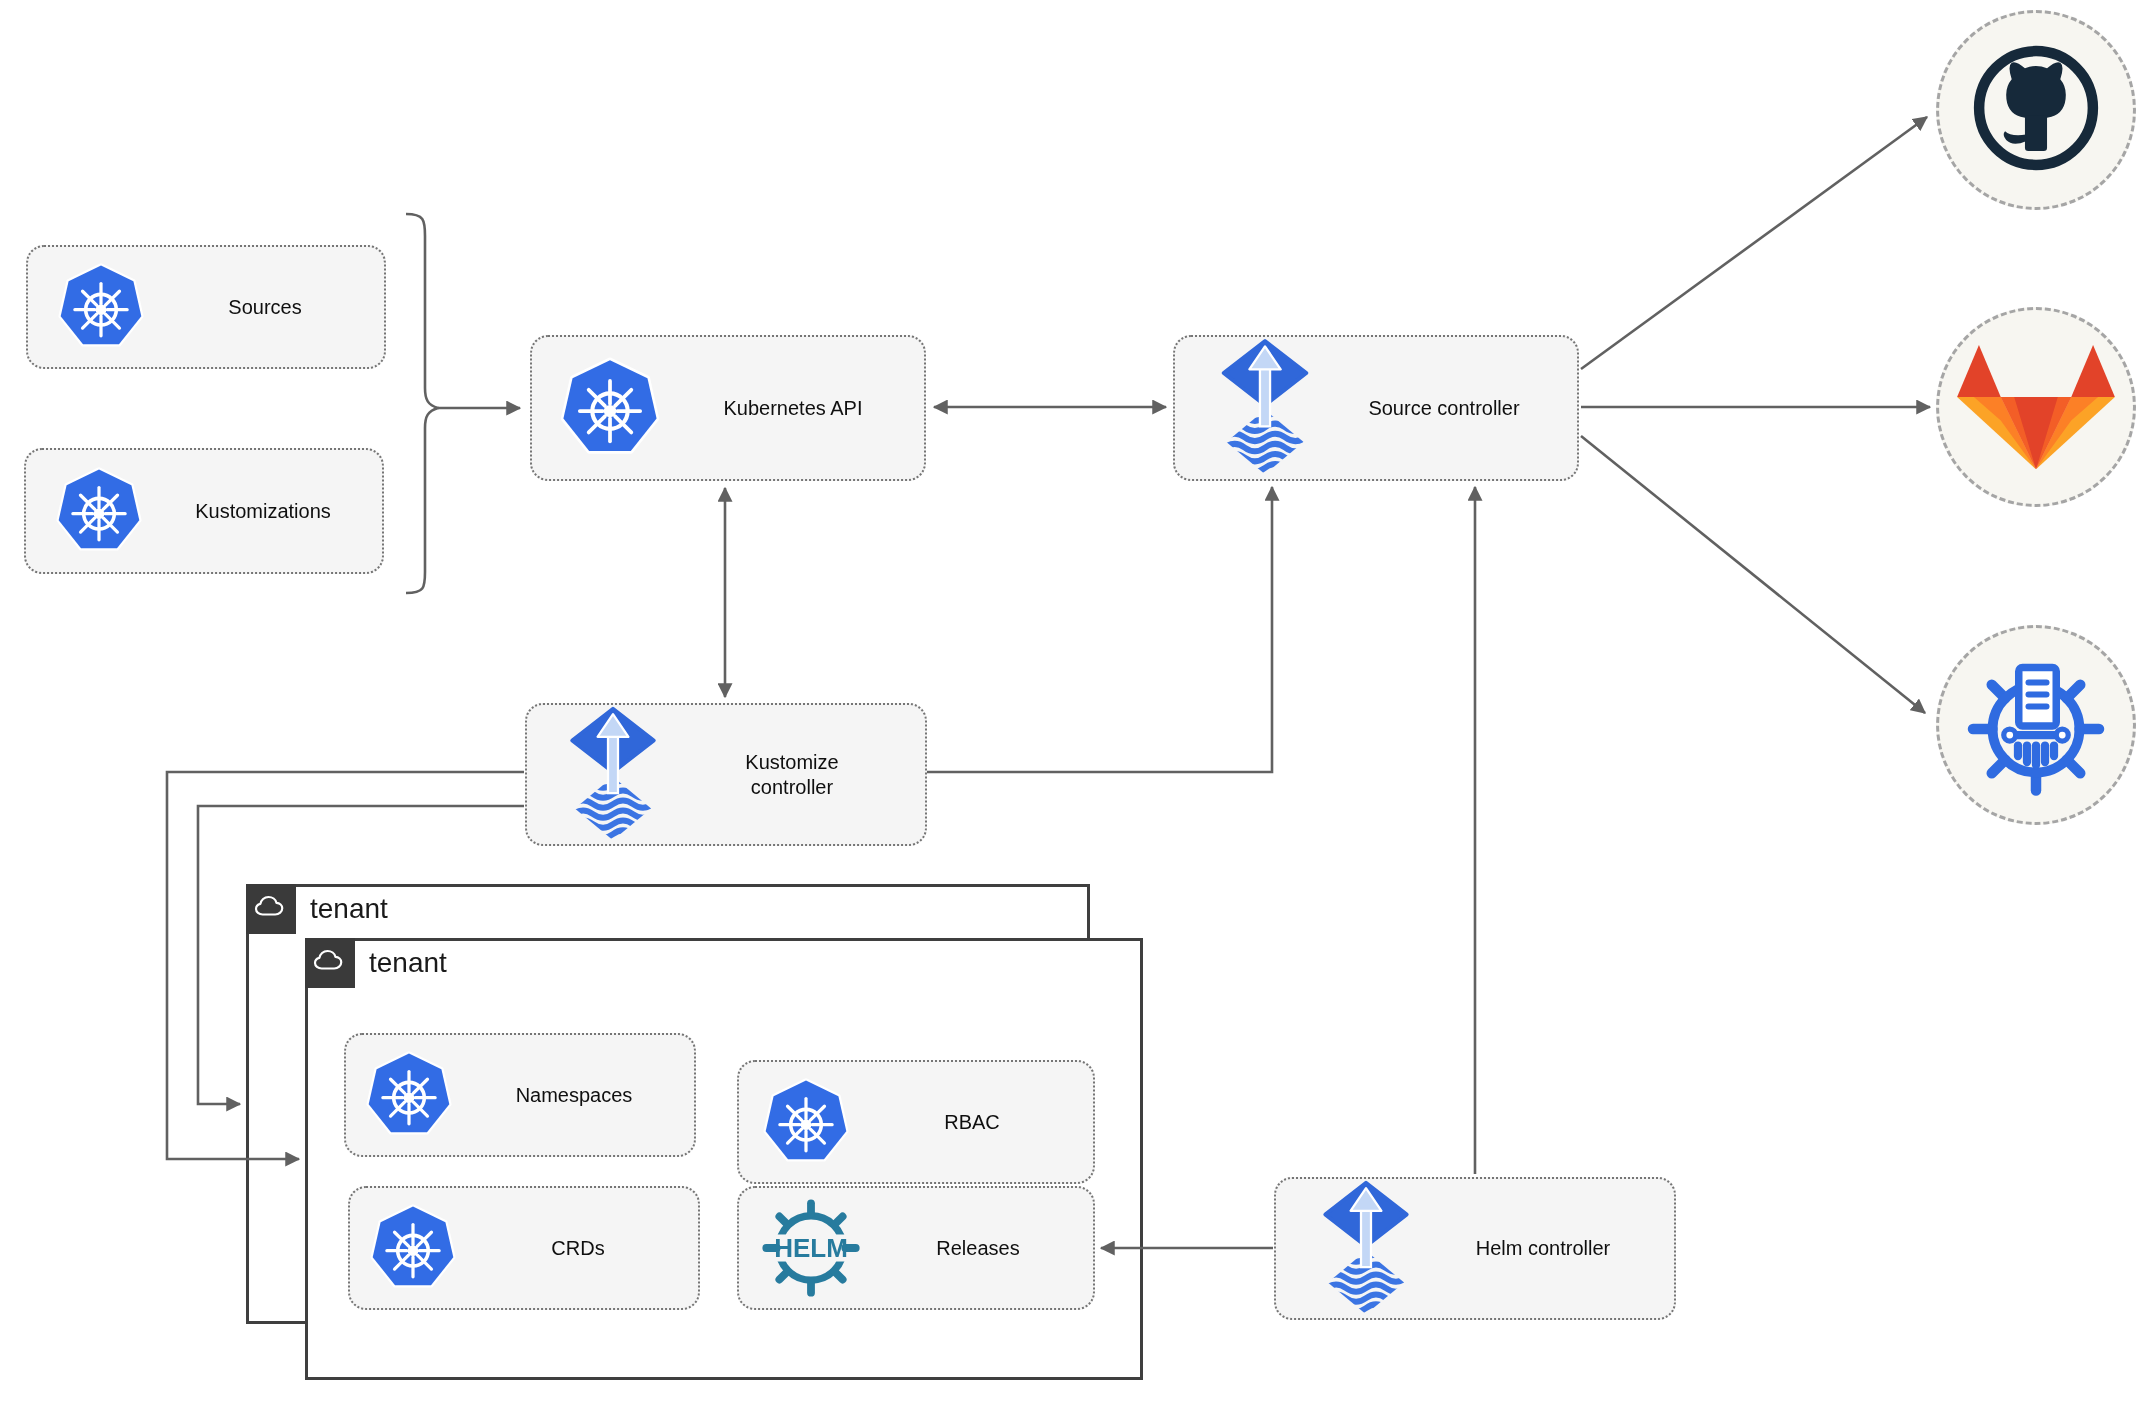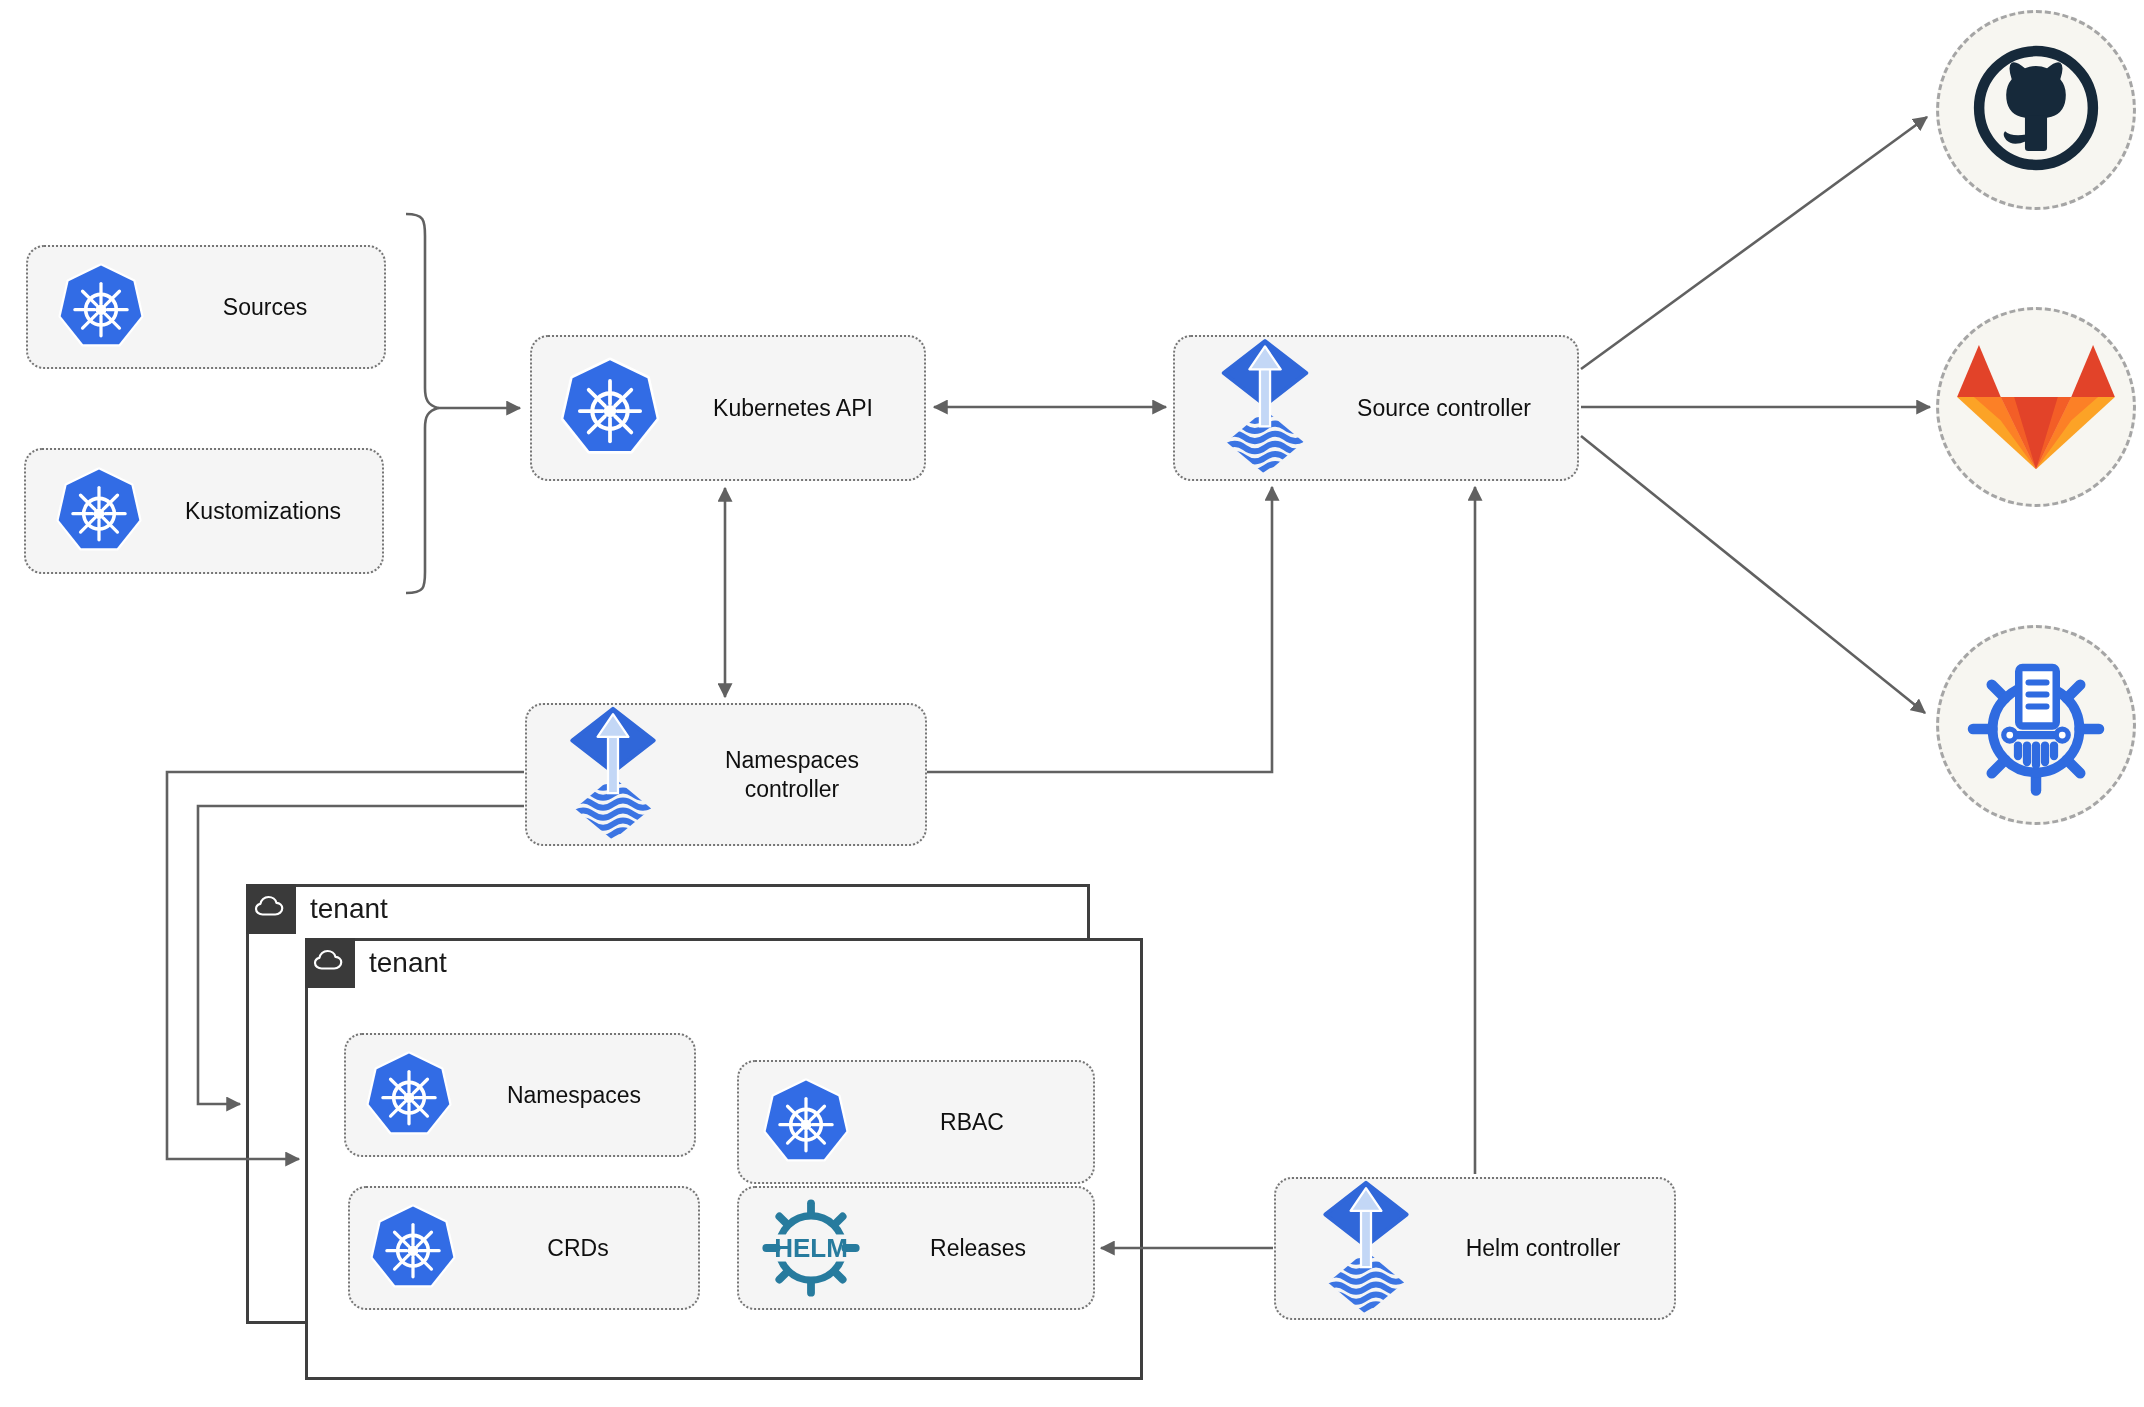--- a/index.html
+++ b/index.html
@@ -3,21 +3,21 @@
 <meta charset="utf-8">
 <style>
   html,body{margin:0;padding:0;background:#ffffff;}
   body{width:2144px;height:1407px;font-family:"Liberation Sans",sans-serif;}
   #canvas{position:relative;width:2144px;height:1407px;background:#ffffff;overflow:hidden;}
 
   .node{position:absolute;background:#F5F5F5;border:2px dotted #757575;border-radius:18px;
         display:flex;align-items:center;box-sizing:border-box;z-index:3;}
   .nicon{flex:none;display:flex;align-items:flex-end;justify-content:center;}
   .nlabel{flex:1;display:flex;align-items:center;justify-content:center;
-          font-size:23px;line-height:1.25;color:#0f0f0f;text-align:center;}
+          font-size:20px;line-height:1.25;color:#0f0f0f;text-align:center;}
   .wrap .nlabel-inner{max-width:178px;}
 
   .tenant{position:absolute;background:#ffffff;border:3px solid #3F3F3F;box-sizing:border-box;}
   .tenant-tab{position:absolute;width:50px;height:50px;background:#3A3A3A;
               display:flex;align-items:center;justify-content:center;z-index:4;}
   .tenant-label{position:absolute;height:50px;line-height:50px;font-size:28px;color:#1a1a1a;z-index:4;}
 
   .remote{position:absolute;width:200px;height:200px;border-radius:50%;
           border:3px dashed #A5A5A5;background:#F7F6F1;box-sizing:border-box;
           display:flex;align-items:center;justify-content:center;z-index:3;}
@@ -131,21 +131,21 @@
       </span>
   </div>
 
   <div class="node wrap" style="left:525px;top:703px;width:402px;height:143px;padding-left:40px">
     <span class="nicon">
       <svg width="92" height="138" viewBox="0 0 100 152">
           <use href="#sym-flux"></use>
         </svg>
       </span>
     <span class="nlabel">
-        <span class="nlabel-inner">Namespaces controller</span>
+        <span class="nlabel-inner">Kustomize controller</span>
       </span>
   </div>
 
   <div class="node wrap" style="left:1274px;top:1177px;width:402px;height:143px;padding-left:44px">
     <span class="nicon">
       <svg width="92" height="138" viewBox="0 0 100 152">
           <use href="#sym-flux"></use>
         </svg>
       </span>
     <span class="nlabel">

